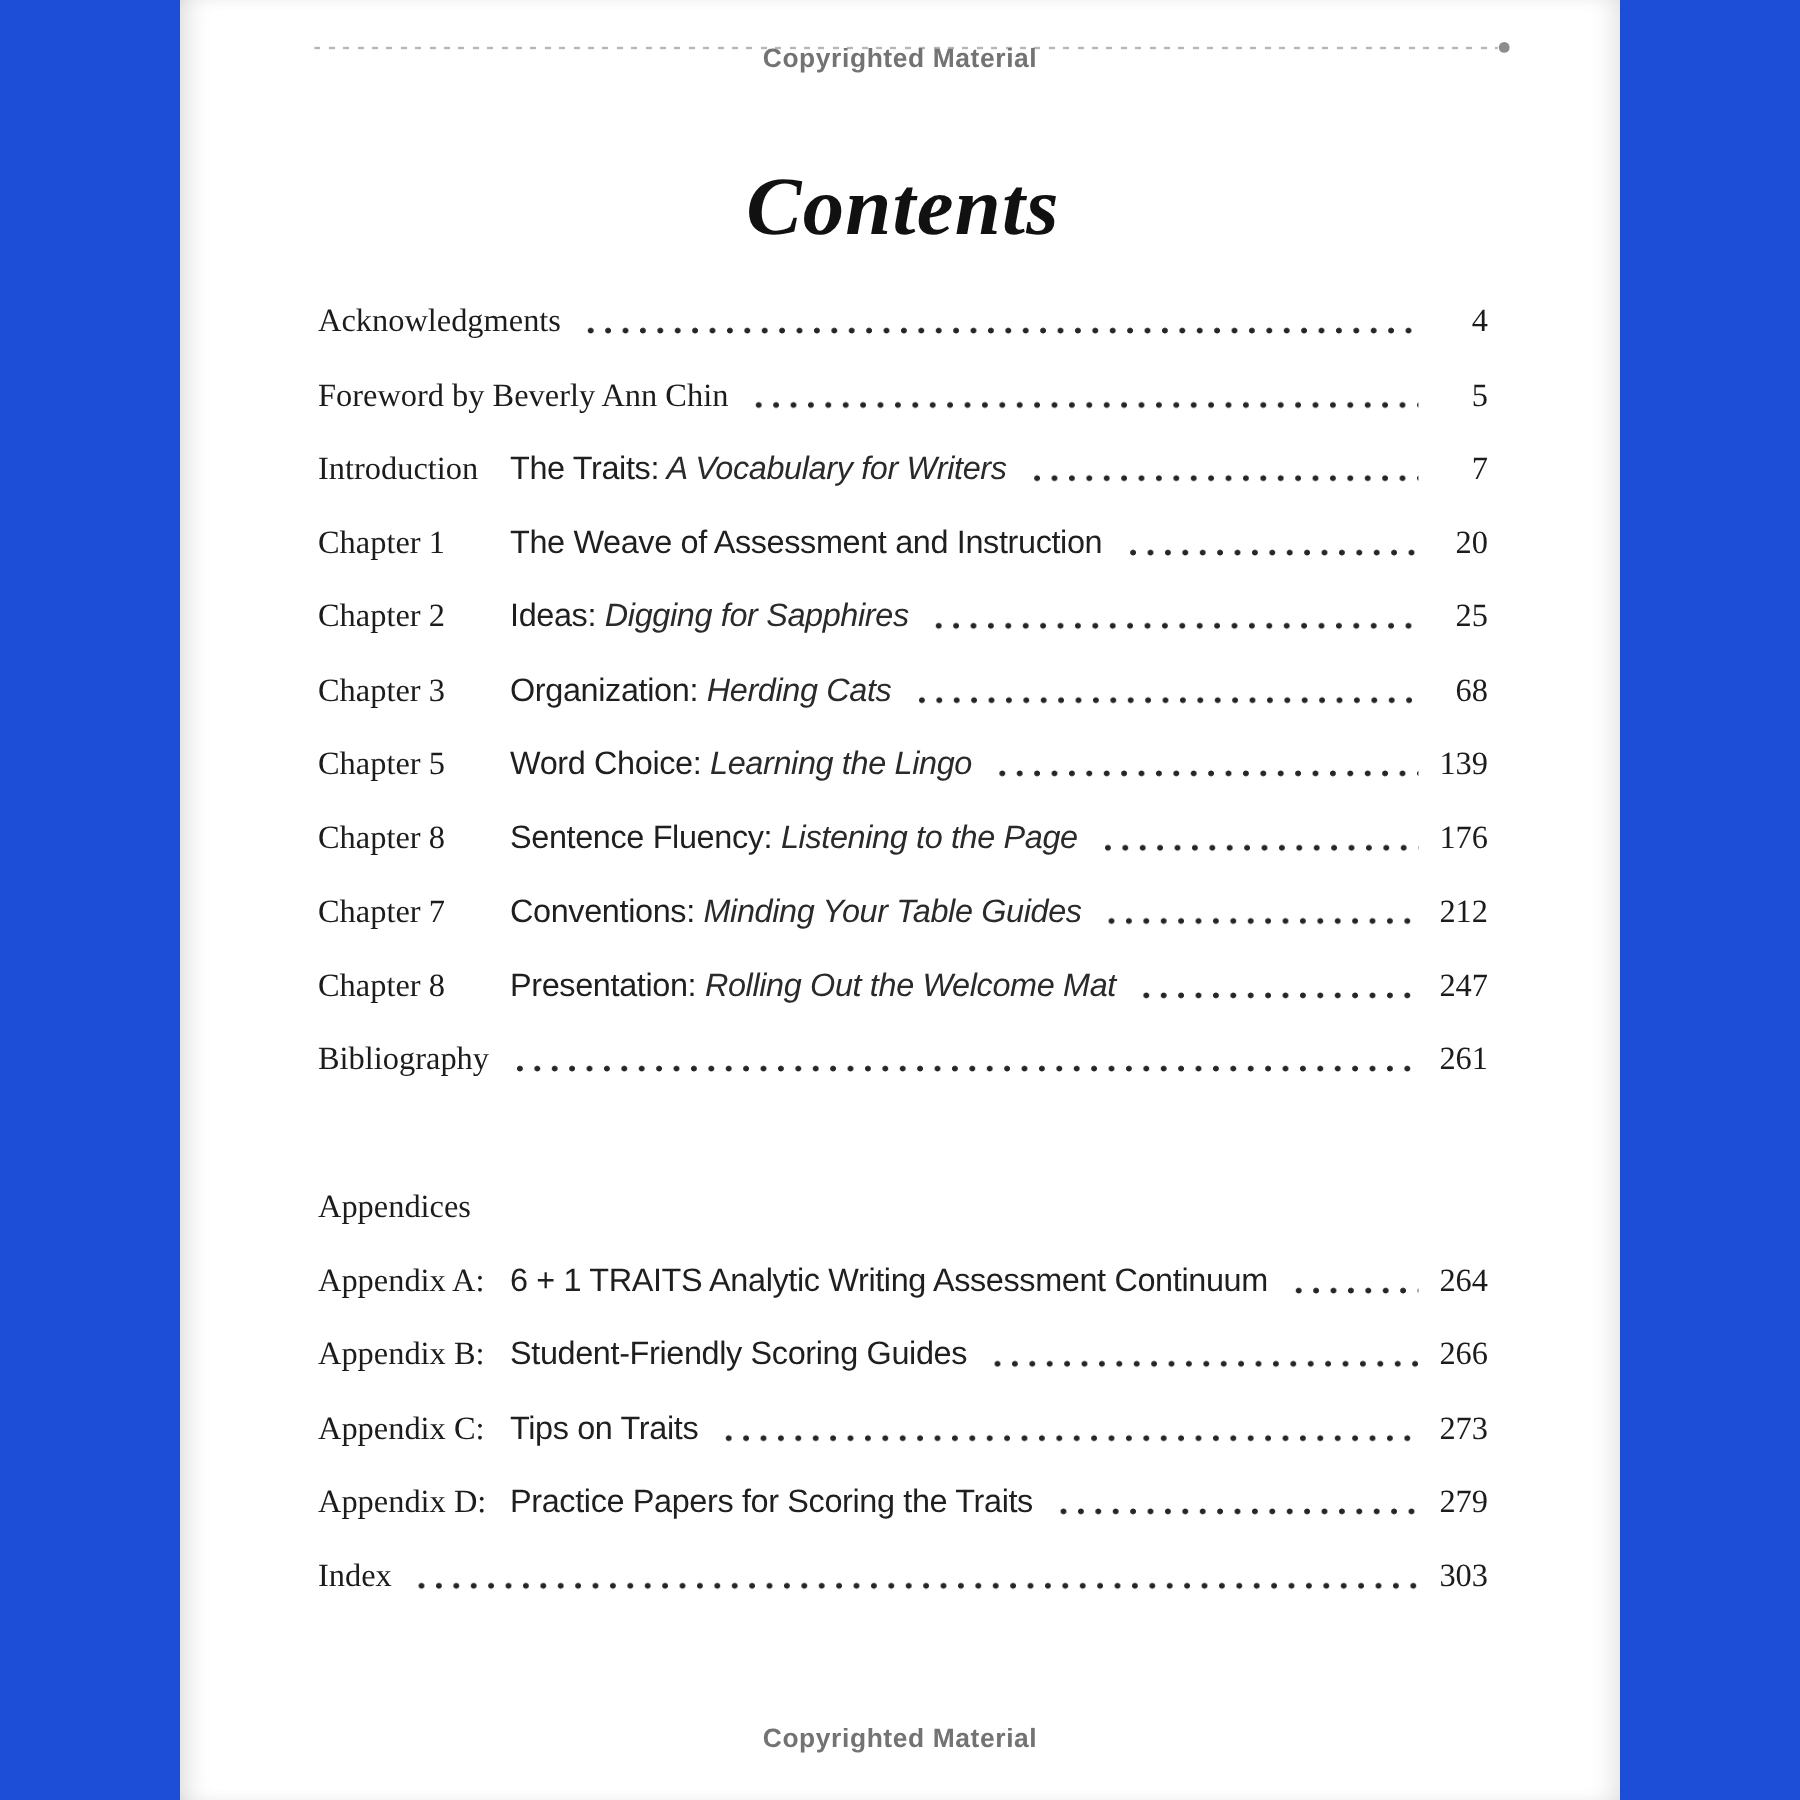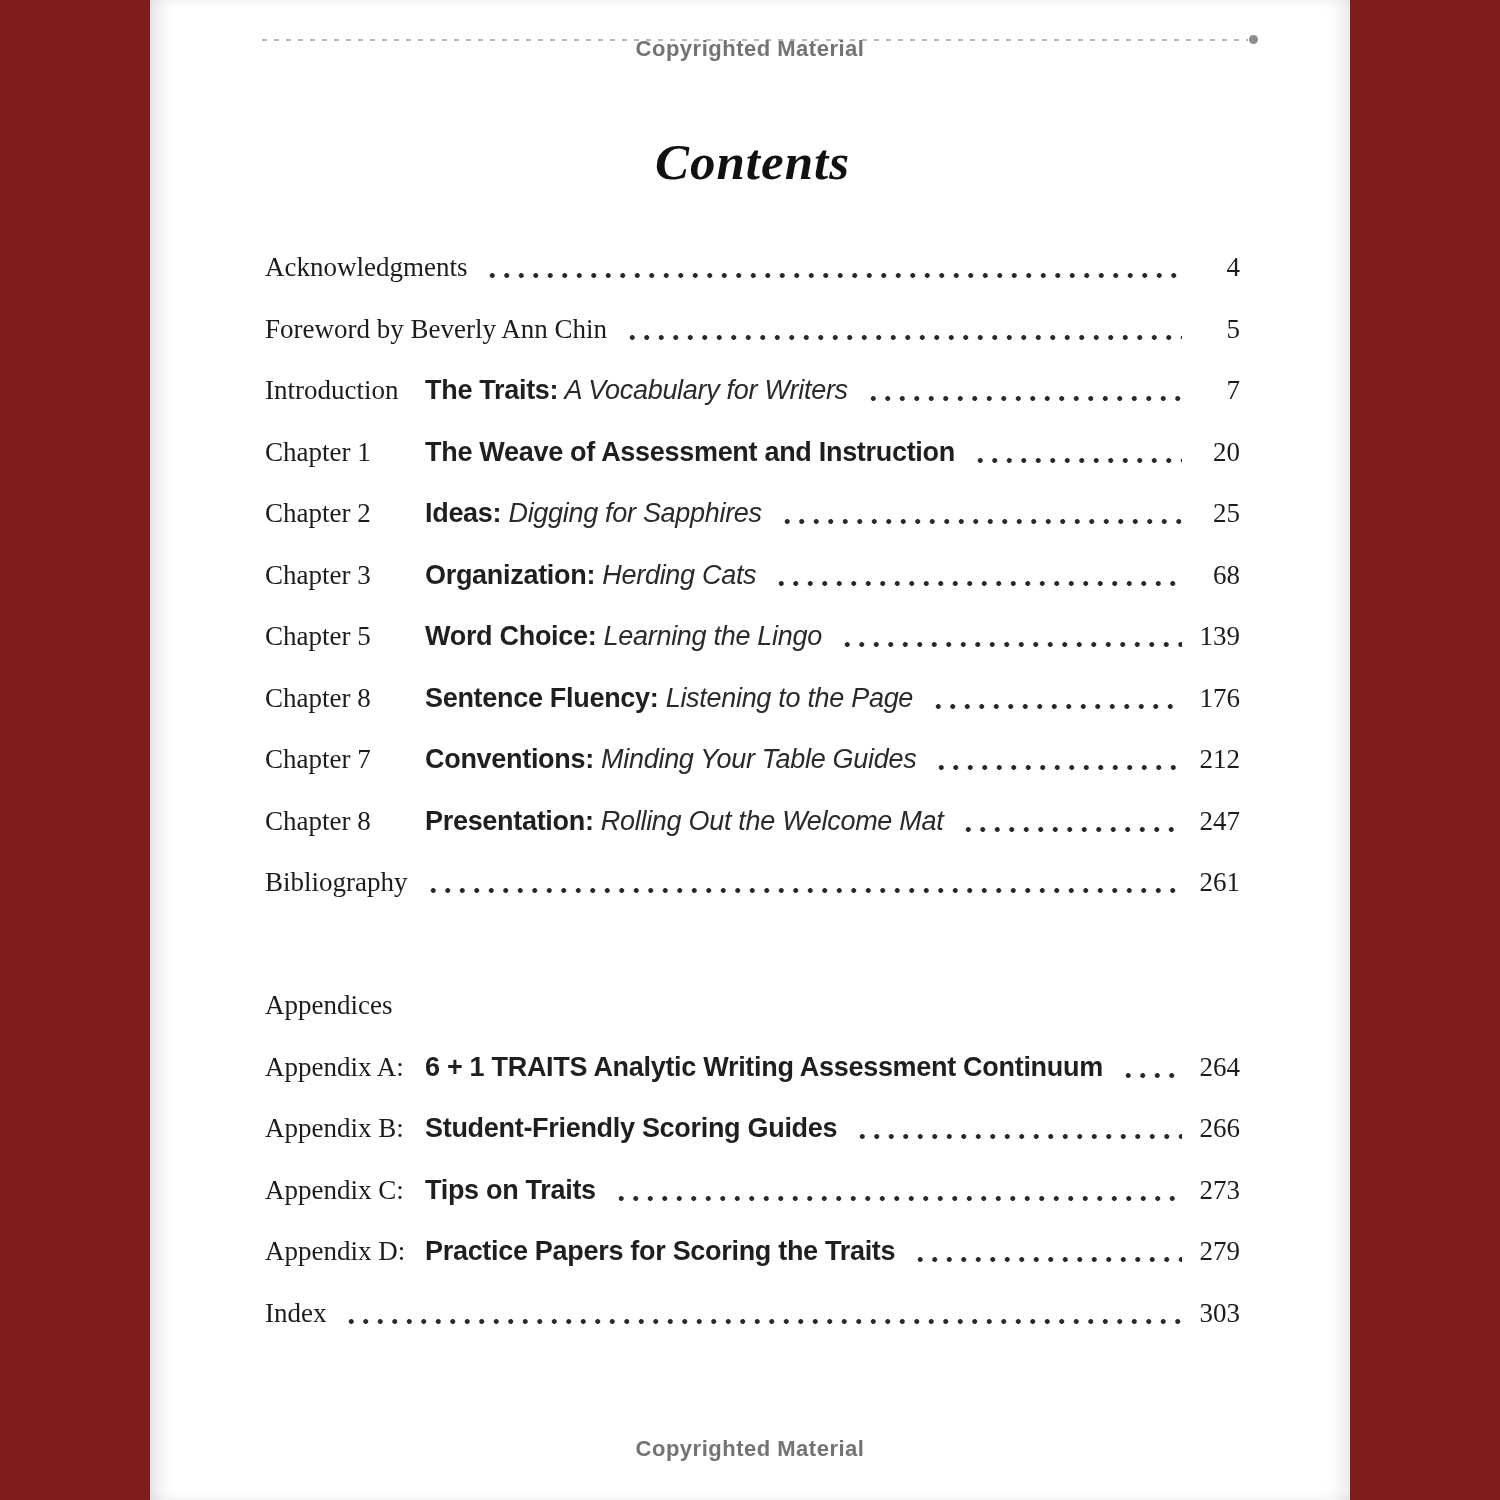--- a/index.html
+++ b/index.html
@@ -1,19 +1,19 @@
 <!DOCTYPE html>
 <html><head>
 <meta charset="utf-8">
 <style>
   html,body{margin:0;padding:0;background:#ffffff;}
   #canvas{
     position:relative;
     width:1500px;height:1500px;
-    background:#7f1d1d;
+    background:#1d4ed8;
     overflow:hidden;
     font-family:"Liberation Serif", serif;
     color:#1c1c1c;
   }
   
   #page{
     position:absolute;
     left:150px;top:0;
     width:1200px;height:1500px;
     background:#ffffff;
@@ -54,21 +54,21 @@
     width:975px;
   }
   .book-title{
     position:absolute;
     left:0;top:133px;
     width:975px;
     text-align:center;
     font-family:"Liberation Serif", serif;
     font-style:italic;
     font-weight:700;
-    font-size:51px;
+    font-size:69px;
     letter-spacing:1px;
     color:#111111;
   }
   .toc{
     position:absolute;
     left:0;top:237px;
     width:975px;
   }
   .row{
     display:flex;
@@ -83,21 +83,21 @@
   }
   .row--titled .label{
     flex:0 0 160px;
   }
   .row .title{
     font-family:"Liberation Sans", sans-serif;
     letter-spacing:-0.3px;
     white-space:nowrap;
     color:#1f1f1f;
   }
-  .row .title .tb{font-weight:700;}
+  .row .title .tb{font-weight:400;}
   .row .title .tr{font-weight:400;color:#2a2a2a;font-style:italic;}
   .row--header{margin-top:61.5px;align-items:center;}
   .leader{
     flex:1 1 auto;
     height:27px;
     margin:0 6px 0 14px;
     background-image:radial-gradient(circle, #262626 2.1px, transparent 2.7px);
     background-size:14.5px 27px;
     background-repeat:repeat-x;
     background-position:4px 8px;

